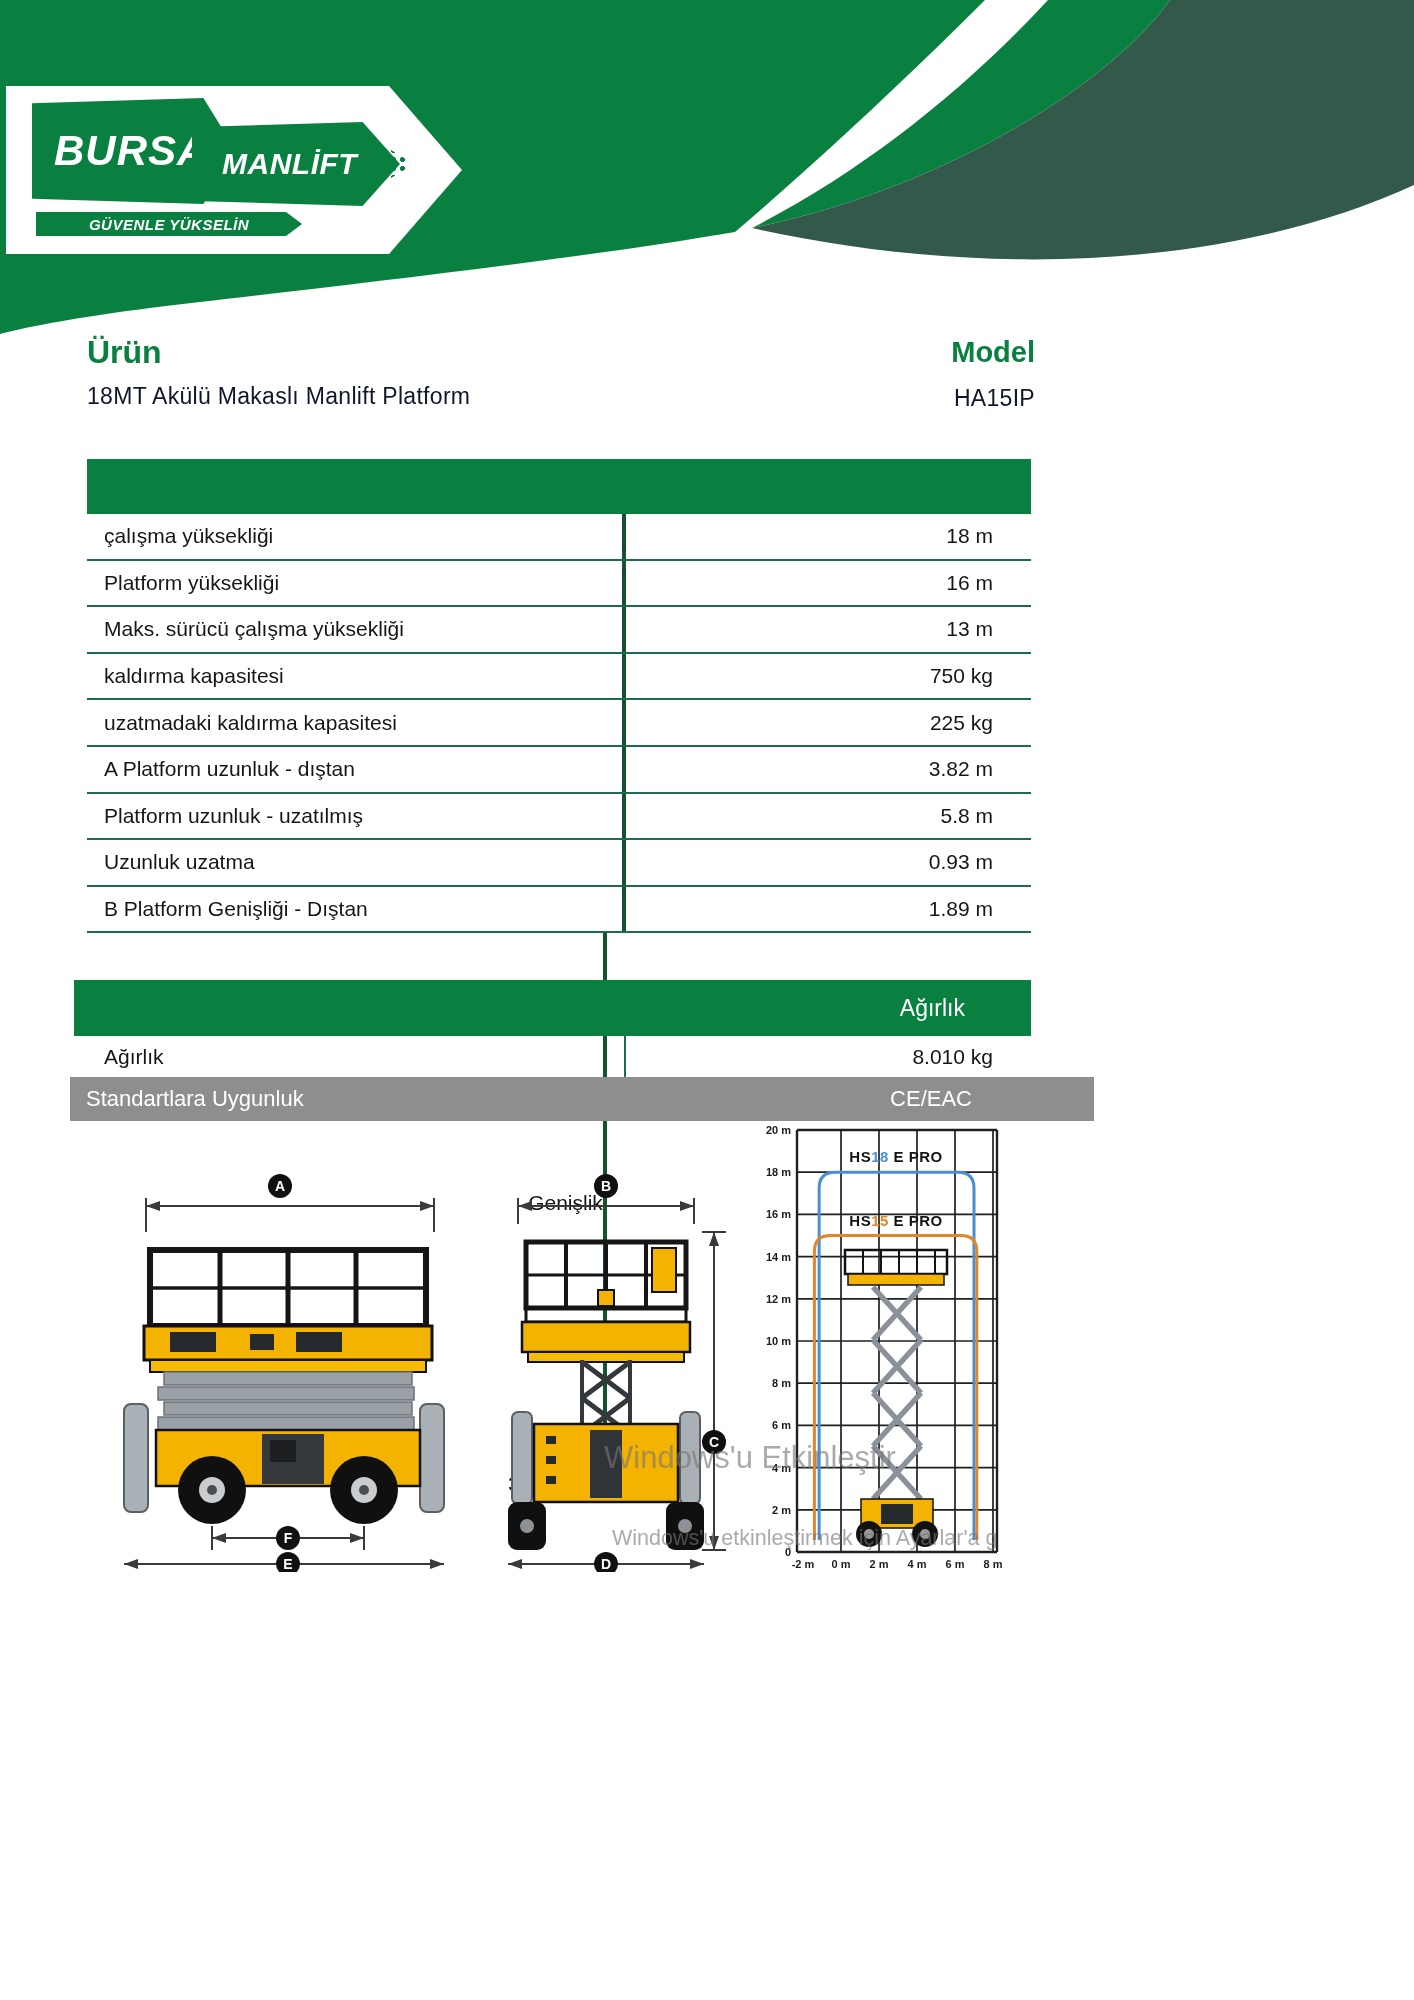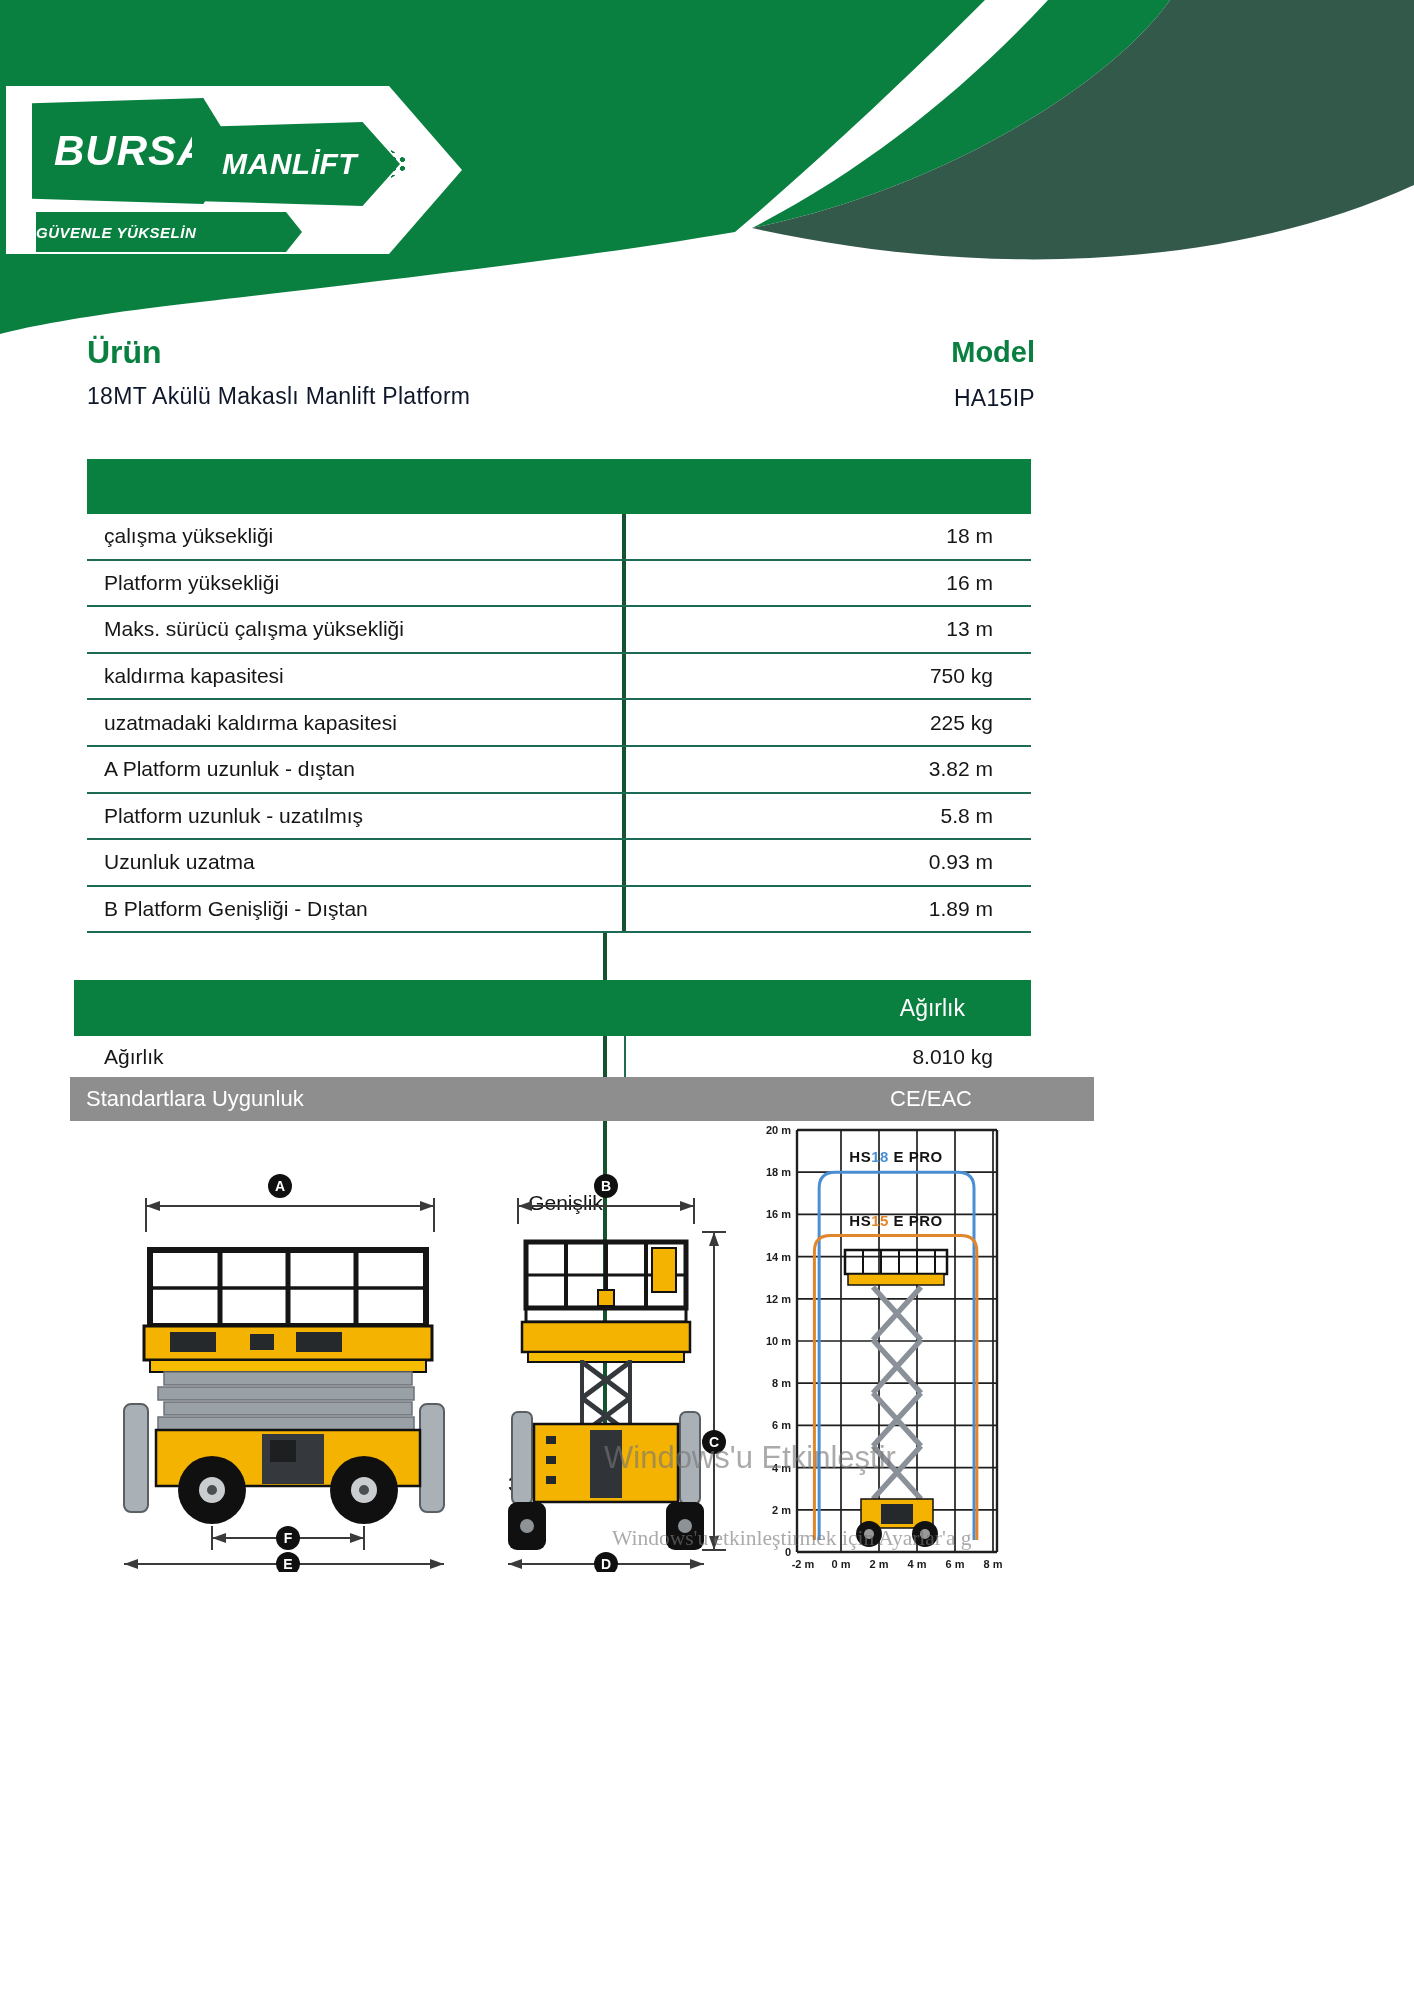--- a/index.html
+++ b/index.html
@@ -12,22 +12,22 @@
     clip-path:polygon(0 0,84% 0,100% 50%,84% 100%,0 100%);z-index:3;}
   .logo-arrow{position:absolute;background:#0a8040;display:flex;align-items:center;color:#fff;
     font-style:italic;font-weight:bold;}
   .logo-bursa{left:26px;top:12px;width:182px;height:106px;
     clip-path:polygon(0 5%,84% 0,100% 50%,84% 100%,0 95%);font-size:42px;padding-left:22px;letter-spacing:1px;}
   .logo-manlift{left:186px;top:36px;width:178px;height:84px;
     clip-path:polygon(0 6%,82% 0,100% 50%,82% 100%,0 94%);font-size:30px;padding-left:30px;letter-spacing:.5px;}
   .logo-dots{left:356px;top:42px;width:52px;height:72px;position:absolute;
     background-image:radial-gradient(#0a8040 2.3px,transparent 2.8px);background-size:9px 9px;
     clip-path:polygon(0 6%,100% 50%,0 94%);}
-  .logo-tagline{left:30px;top:126px;width:266px;height:40px;
-    clip-path:polygon(0 0,94% 0,100% 50%,94% 100%,0 100%);font-size:15px;justify-content:flex-start;
+  .logo-tagline{left:30px;top:126px;width:266px;height:24px;
+    clip-path:polygon(0 0,94% 0,100% 50%,94% 100%,0 100%);font-size:15px;justify-content:center;
     padding:0;letter-spacing:.5px;}
   
   .section-label{font-weight:bold;color:#0a8040;font-size:32px;}
   .product-name{font-size:23px;letter-spacing:.3px;color:#0f172a;}
   .right-align{text-align:right;}
   
   .spec-header{left:87px;top:459px;width:944px;height:55px;background:#0a8040;}
   .spec-rows{left:87px;top:514px;width:944px;}
   .spec-row{display:flex;align-items:center;height:46.6px;box-sizing:border-box;
     border-bottom:2px solid #1d6a55;font-size:21px;}
@@ -44,21 +44,21 @@
   .compliance-band{left:70px;top:1077px;width:1024px;height:44px;background:#8e8e8e;color:#fff;
     display:flex;align-items:center;justify-content:space-between;font-size:22px;
     padding-left:16px;padding-right:122px;box-sizing:border-box;}
   
   .dim-circle{fill:#101010;}
   .dim-letter{fill:#fff;font-size:14px;font-weight:bold;text-anchor:middle;}
   .dim-line{stroke:#3a3a3a;stroke-width:2;}
   .dim-arrow{fill:#3a3a3a;}
   .watermark{color:rgba(118,118,118,0.62);z-index:9;white-space:nowrap;}
   #wm1{left:604px;top:1440px;font-size:31px;}
-  #wm2{left:612px;top:1526px;font-size:21.5px;font-family:Liberation Serif, serif;}
+  #wm2{left:612px;top:1526px;font-size:21.5px;}
   .chart-tick{font-size:11px;font-weight:bold;fill:#1c1c1c;}
 </style>
 </head>
 <body>
 
 <div class="page">
 
   <svg id="header-art" width="1414" height="400" viewBox="0 0 1414 400">
 
     <path fill="#33594b" d="M0,0 L356,0 L0,62 Z"></path>

